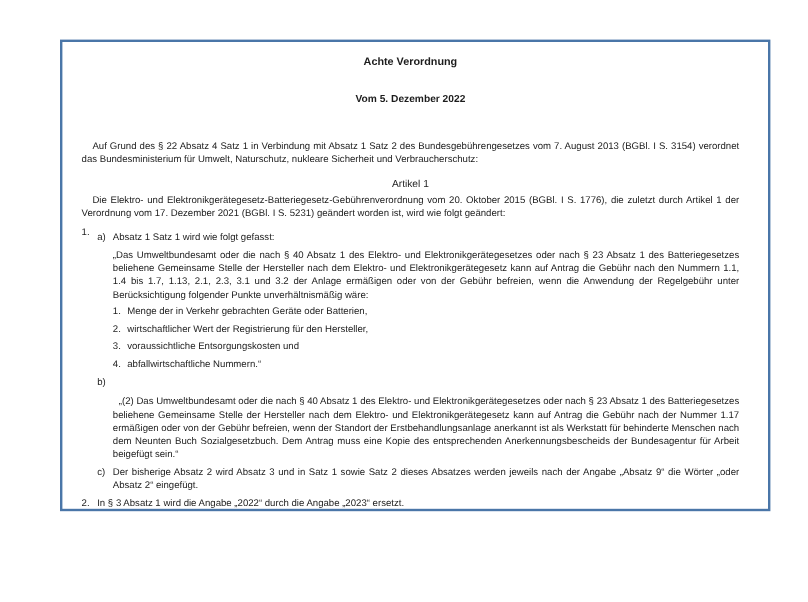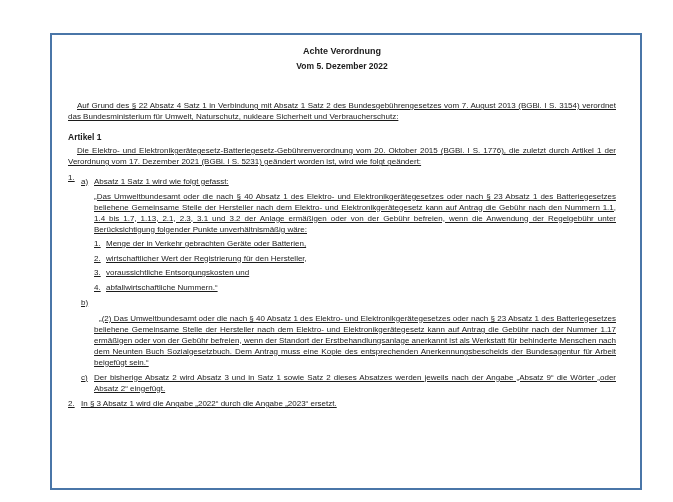--- a/index.html
+++ b/index.html
@@ -9,53 +9,53 @@
     height: 502px;
     background: #ffffff;
     overflow: hidden;
     font-family: "Liberation Sans", "DejaVu Sans", sans-serif;
   }
   .page {
     position: absolute;
     left: 50px;
     top: 33px;
     width: 592px;
-    height: 457px;
+    height: 393px;
     box-sizing: border-box;
     border: 2px solid #4a76a8;
     background: #ffffff;
     padding: 11px 24px 0 16px;
     color: #1c1c1c;
   }
   .doc-title {
     text-align: center;
     font-weight: bold;
     font-size: 9px;
     line-height: 11px;
     margin: 0;
   }
   .doc-date {
     text-align: center;
     font-weight: bold;
     font-size: 8.5px;
     line-height: 11px;
-    margin-top: 4px;
+    margin-top: 20px;
   }
   .body-text {
     font-size: 8px;
     line-height: 11px;
     text-align: justify;
-    text-decoration: underline;
   }
   .preamble {
     margin-top: 28px;
     text-indent: 9px;
   }
   .article-heading {
-    font-weight: bold;
+    text-align: center;
+    font-weight: normal;
     font-size: 8.5px;
     line-height: 11px;
     margin-top: 10px;
   }
   .article-intro {
     margin-top: 2px;
     text-indent: 9px;
   }
   .li {
     display: flex;

